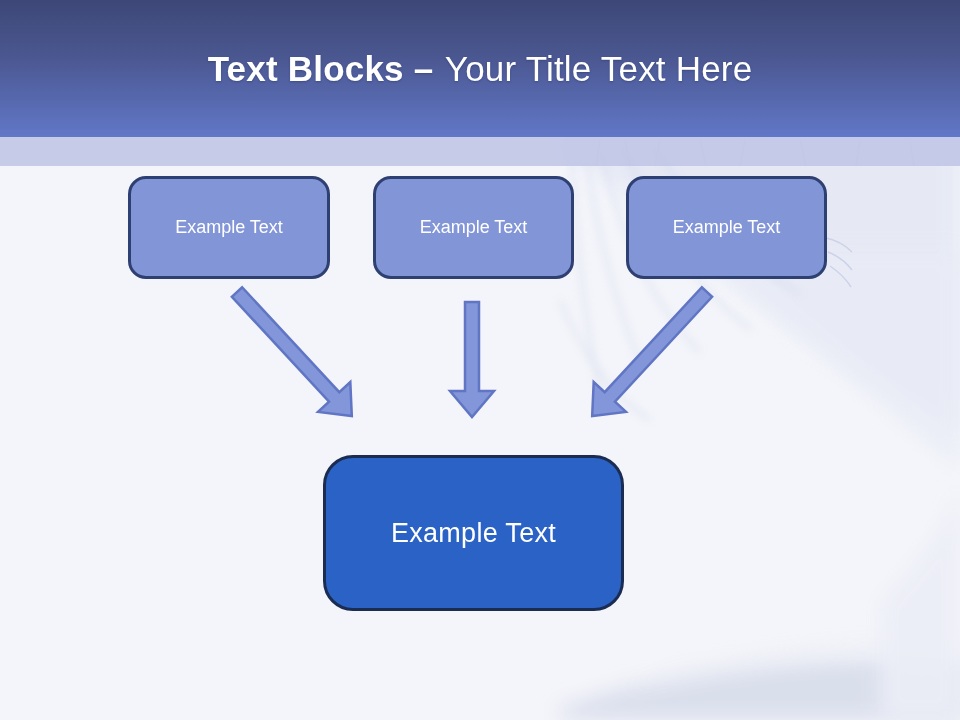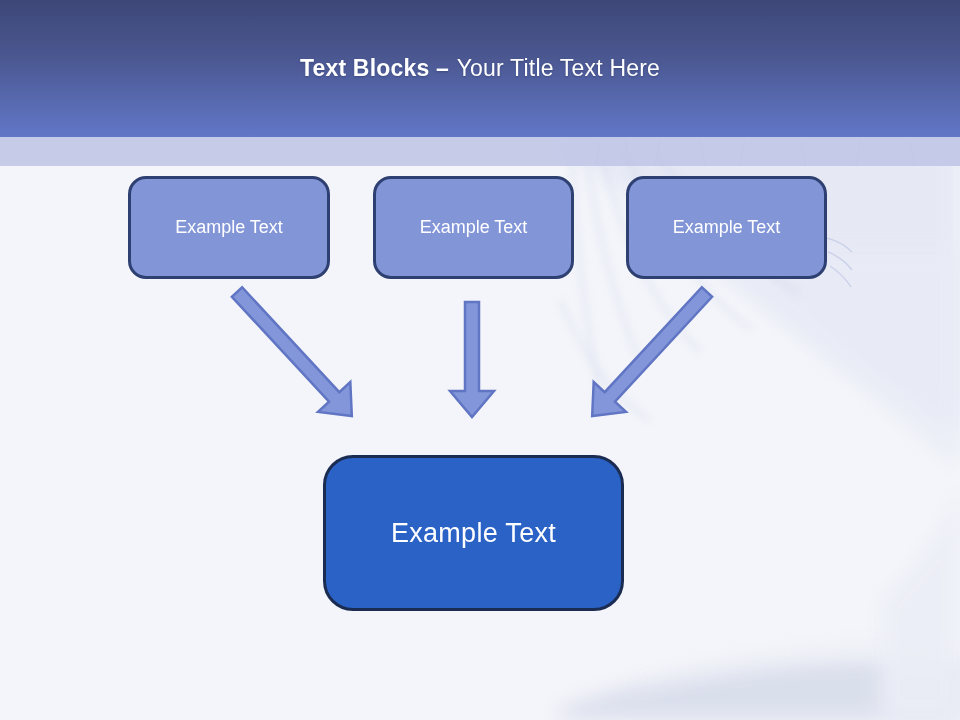--- a/index.html
+++ b/index.html
@@ -13,21 +13,21 @@
   }
   
   .bg-decor{position:absolute;top:0;left:0;width:960px;height:720px;pointer-events:none;}
   
   .header{
     position:absolute;top:0;left:0;width:960px;height:137px;
     background:linear-gradient(to bottom,#3d4777 0%,#4a568f 40%,#6177c7 100%);
     display:flex;align-items:center;justify-content:center;
   }
   .title{
-    margin:0;color:#fff;font-size:23px;font-weight:400;
+    margin:0;color:#fff;font-size:35px;font-weight:400;
     letter-spacing:0.2px;white-space:nowrap;
     text-shadow:0 1px 2px rgba(30,40,80,.35);
   }
   .title-bold{font-weight:700;margin-right:0.33em;}
   .header-strip{
     position:absolute;top:137px;left:0;width:960px;height:29px;
     background:#c1c7e6;opacity:.92;
   }
   
   .top-block{

